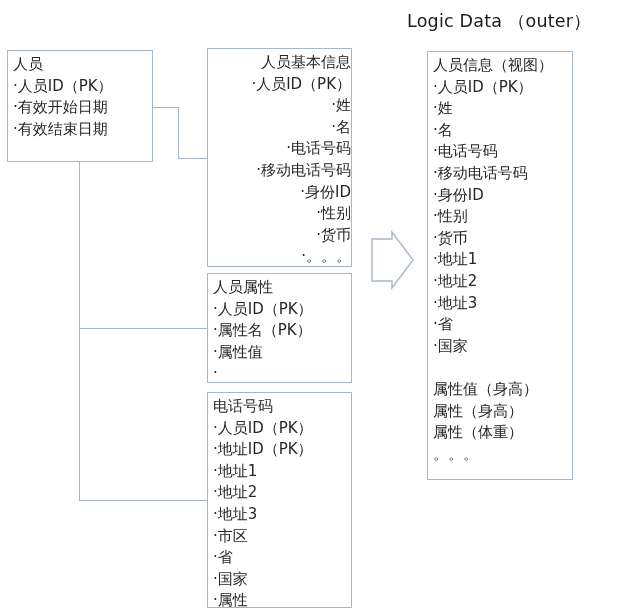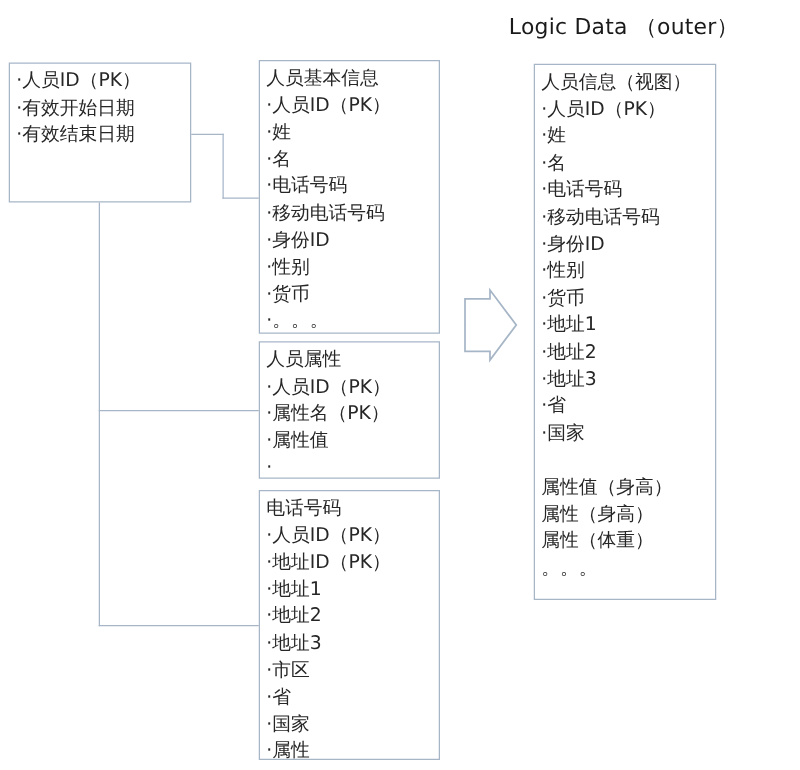--- a/index.html
+++ b/index.html
@@ -55,26 +55,27 @@
 </style>
 </head>
 <body>
 
 <div class="canvas">
 
 
   <div class="section-title" style="left:404px; top:9px; width:190px;">Logic Data （outer）</div>
 
   <div class="entity-box" style="left:7px; top:50px; width:146px; height:112px;">
+      <div class="line">人员</div>
       <div class="line">·人员ID（PK）</div>
       <div class="line">·有效开始日期</div>
       <div class="line">·有效结束日期</div>
     </div>
 
-  <div class="entity-box" style="left:207px; top:48px; width:145px; height:219px;">
+  <div class="entity-box" style="left:207px; top:48px; width:145px; height:219px;text-align:right;">
       <div class="line">人员基本信息</div>
       <div class="line">·人员ID（PK）</div>
       <div class="line">·姓</div>
       <div class="line">·名</div>
       <div class="line">·电话号码</div>
       <div class="line">·移动电话号码</div>
       <div class="line">·身份ID</div>
       <div class="line">·性别</div>
       <div class="line">·货币</div>
       <div class="line">·。。。</div>

